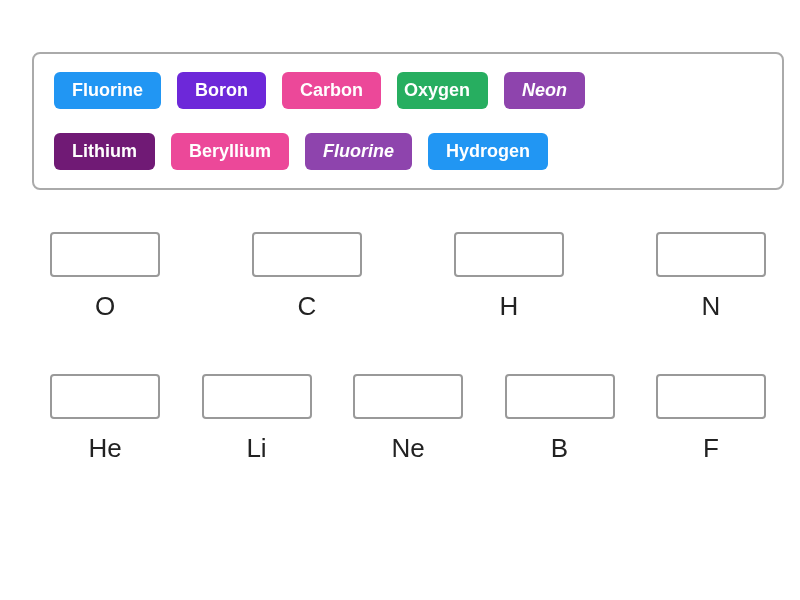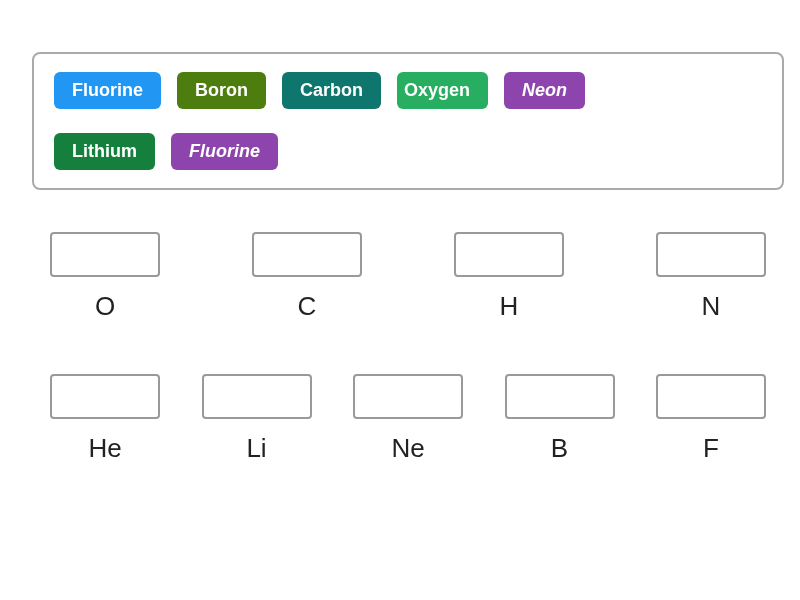--- a/index.html
+++ b/index.html
@@ -35,25 +35,25 @@
       color: #fff;
       font-size: 18px;
       font-weight: bold;
       padding: 8px 18px;
       border-radius: 6px;
       cursor: grab;
       user-select: none;
     }
 
     .chip-blue    { background: #2196f3; }
-    .chip-red     { background: #4d7c0f; }
-    .chip-orange  { background: #0f766e; }
+    .chip-red     { background: #6d28d9; }
+    .chip-orange  { background: #ec4899; }
     .chip-green   { background: #27ae60; padding-left: 7px; }
     .chip-purple  { background: #8e44ad; font-style: italic; }
-    .chip-indigo  { background: #15803d; text-align: right; }
+    .chip-indigo  { background: #701a75; text-align: right; }
 
     
     .drop-area {
       display: flex;
       flex-direction: column;
       gap: 28px;
     }
 
     .drop-row {
       display: flex;
@@ -92,21 +92,23 @@
   <div class="word-bank">
     <div id="word-bank-row1" style="display:flex; gap:8px; width:100%;">
         <div class="word-chip chip-blue">Fluorine</div>
         <div class="word-chip chip-red">Boron</div>
         <div class="word-chip chip-orange">Carbon</div>
         <div class="word-chip chip-green">Oxygen</div>
         <div class="word-chip chip-purple">Neon</div>
       </div>
     <div id="word-bank-row2" style="display:flex; gap:8px; width:100%;">
         <div class="word-chip chip-indigo">Lithium</div>
+        <div class="word-chip chip-orange">Beryllium</div>
         <div class="word-chip chip-purple">Fluorine</div>
+        <div class="word-chip chip-blue">Hydrogen</div>
       </div>
   </div>
 
   <div class="drop-area">
     <div class="drop-row" id="drop-row-0">
         <div class="drop-item">
           <div class="drop-box"></div>
           <div class="drop-label">O</div>
         </div>
         <div class="drop-item">

